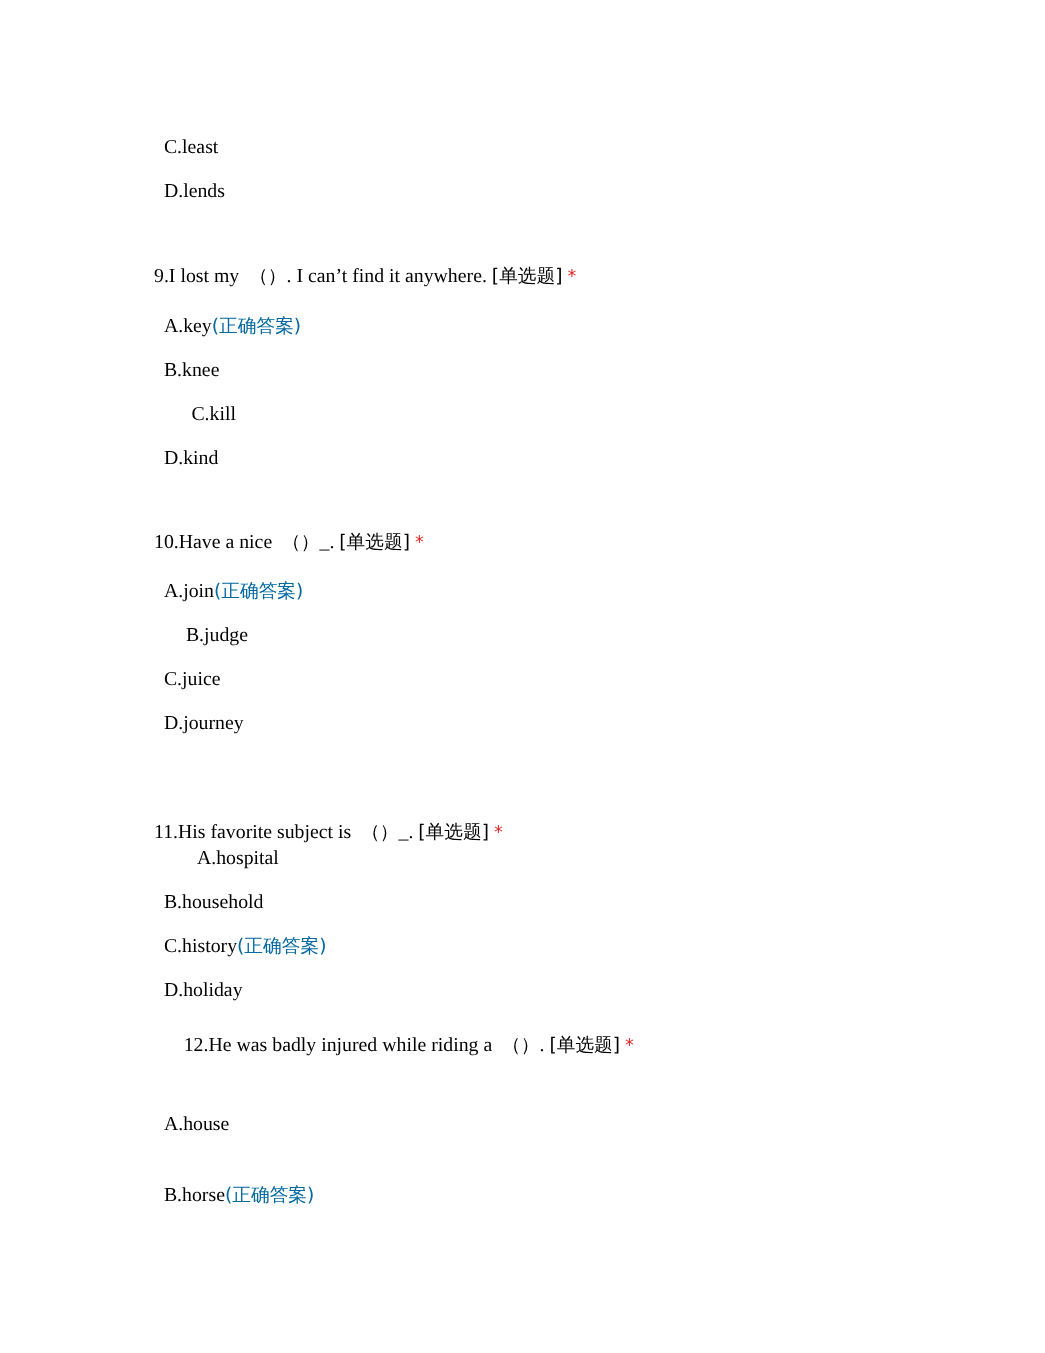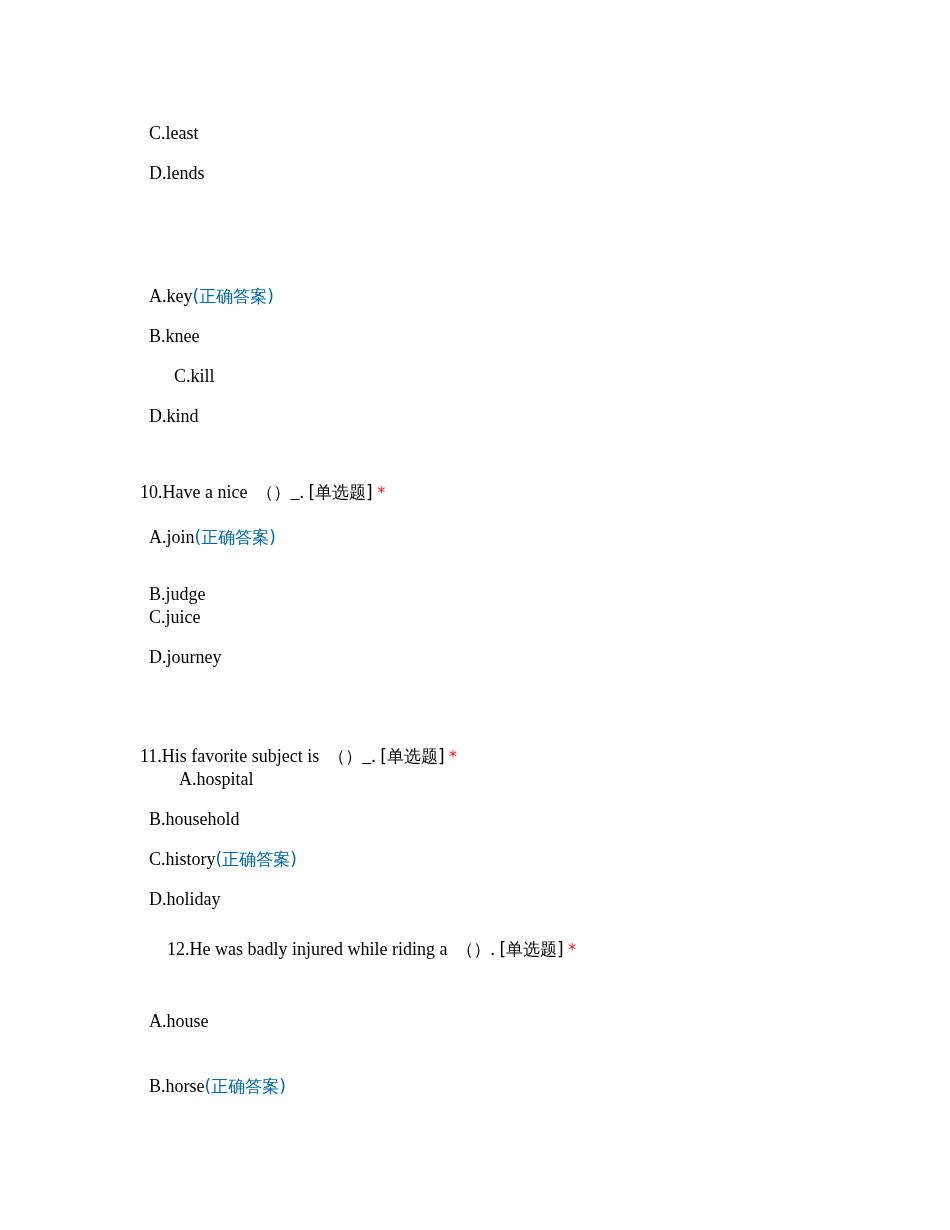--- a/index.html
+++ b/index.html
@@ -12,27 +12,28 @@
   .cjk { font-family: "DejaVu Sans", sans-serif; font-size: 17px; }
   .correct { color: #0369a1; font-family: "DejaVu Sans", sans-serif; font-size: 17px; }
   .req { color: #e02020; font-family: "DejaVu Sans", sans-serif; font-size: 16px; }
 </style>
 </head>
 <body>
 
 <div class="page" id="page">
     <div class="line opt" style="top: 121px;"><span>C.least</span></div>
     <div class="line opt" style="top: 161px;"><span>D.lends</span></div>
+    <div class="line q" style="top: 238px;"><span>9.I lost my &nbsp;</span><span class="cjk">（）</span><span>. I can’t find it anywhere. </span><span class="cjk">[单选题]</span> <span class="req">*</span></div>
     <div class="line opt" style="top: 284px;"><span>A.key</span><span class="correct">(正确答案)</span></div>
     <div class="line opt" style="top: 324px;"><span>B.knee</span></div>
     <div class="line opt" style="top: 364px; margin-left: 25px;"><span>C.kill</span></div>
     <div class="line opt" style="top: 404px;"><span>D.kind</span></div>
     <div class="line q" style="top: 480px;"><span>10.Have a nice &nbsp;</span><span class="cjk">（）</span><span>_. </span><span class="cjk">[单选题]</span> <span class="req">*</span></div>
     <div class="line opt" style="top: 525px;"><span>A.join</span><span class="correct">(正确答案)</span></div>
-    <div class="line opt" style="top: 582px;"><span>B.judge</span></div>
+    <div class="line opt" style="top: 565px; margin-left: 20px;"><span>B.judge</span></div>
     <div class="line opt" style="top: 605px;"><span>C.juice</span></div>
     <div class="line opt" style="top: 645px;"><span>D.journey</span></div>
     <div class="line q" style="top: 744px;"><span>11.His favorite subject is &nbsp;</span><span class="cjk">（）</span><span>_. </span><span class="cjk">[单选题]</span> <span class="req">*</span></div>
     <div class="line opt" style="top: 767px; margin-left: 30px;"><span>A.hospital</span></div>
     <div class="line opt" style="top: 807px;"><span>B.household</span></div>
     <div class="line opt" style="top: 847px;"><span>C.history</span><span class="correct">(正确答案)</span></div>
     <div class="line opt" style="top: 887px;"><span>D.holiday</span></div>
     <div class="line q" style="top: 937px; margin-left: 27px;"><span>12.He was badly injured while riding a &nbsp;</span><span class="cjk">（）</span><span>. </span><span class="cjk">[单选题]</span> <span class="req">*</span></div>
     <div class="line opt" style="top: 1009px;"><span>A.house</span></div>
     <div class="line opt" style="top: 1074px;"><span>B.horse</span><span class="correct">(正确答案)</span></div>

